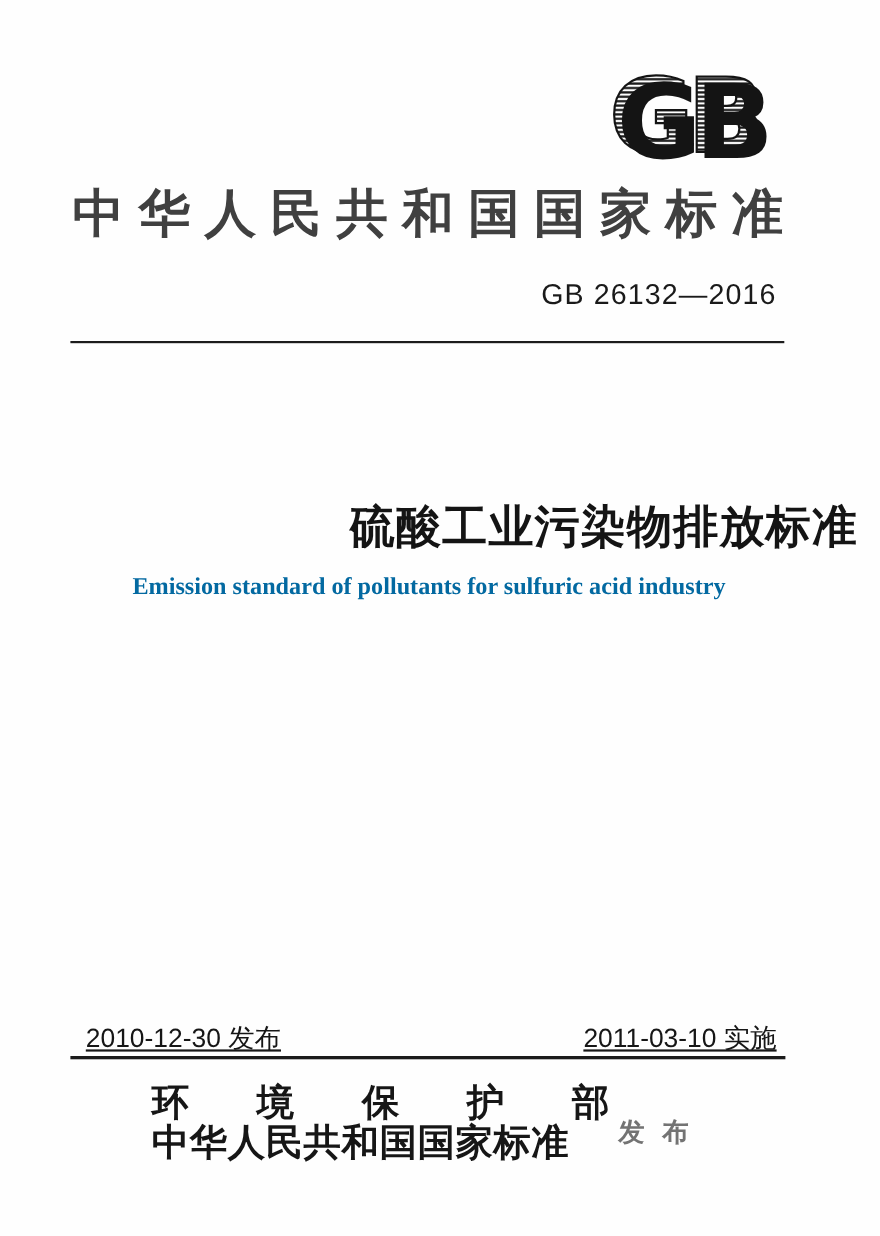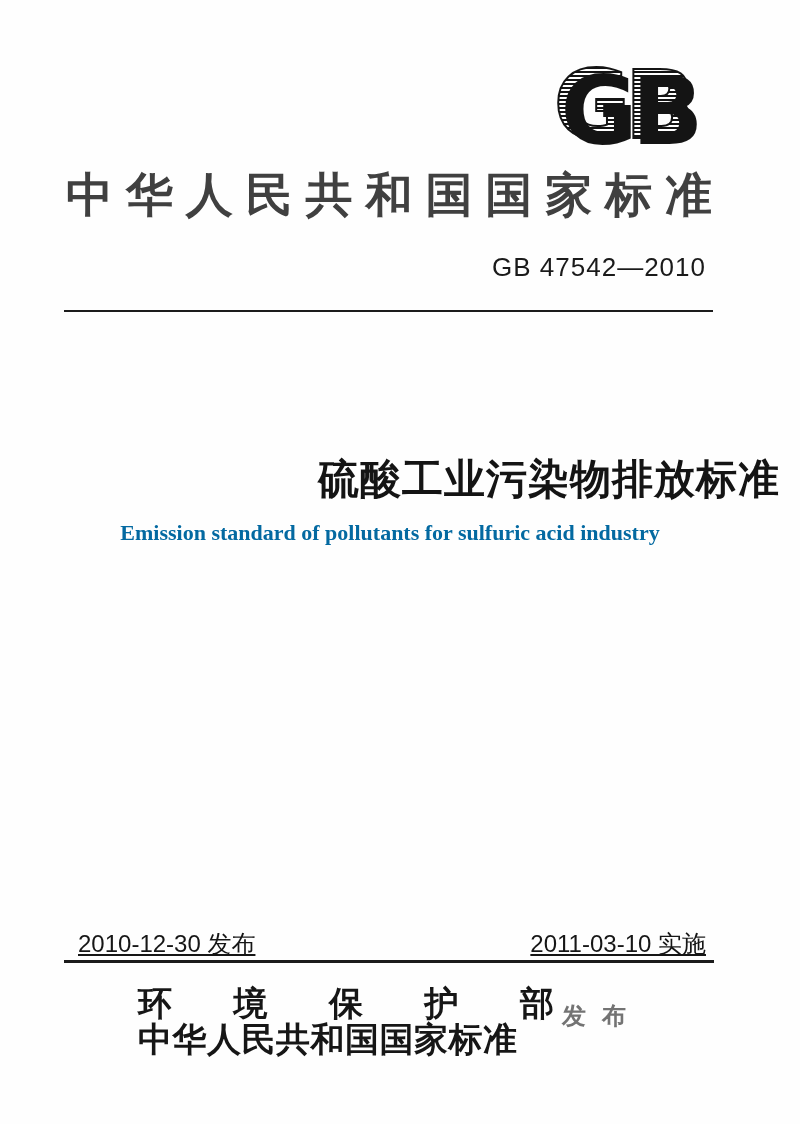--- a/index.html
+++ b/index.html
@@ -113,20 +113,21 @@
     height: 3px;
     background: #1b1b1b;
   }
 
   
   .issuers-row {
     position: absolute;
     left: 138px;
     top: 986px;
     display: flex;
+    align-items: center;
   }
   .issuer-lines {
     width: 416px;
     font-family: "Liberation Serif", "DejaVu Serif", serif;
     font-weight: bold;
     font-size: 34px;
     line-height: 1.05;
     color: #161616;
   }
   .issuer-line-1 {
@@ -163,21 +164,21 @@
       </pattern>
     </defs>
     <g font-family="'DejaVu Sans', 'Liberation Sans', sans-serif" font-weight="bold" font-size="94" letter-spacing="-6" text-anchor="middle">
       <text x="72" y="84" fill="url(#hatch)" stroke="#141414" stroke-width="2">GB</text>
       <text x="79" y="90" fill="#141414">GB</text>
     </g>
   </svg>
 
   <div class="national-heading">中华人民共和国国家标准</div>
 
-  <div class="standard-number">GB 47542—2010</div>
+  <div class="standard-number">GB 26132—2016</div>
 
   <div class="rule-top"></div>
 
   <div class="doc-title-cn">硫酸工业污染物排放标准</div>
 
   <div class="doc-title-en">Emission standard of pollutants for sulfuric acid industry</div>
 
   <div class="dates-row">
     <span>2010-12-30 发布</span>
     <span>2011-03-10 实施</span>

